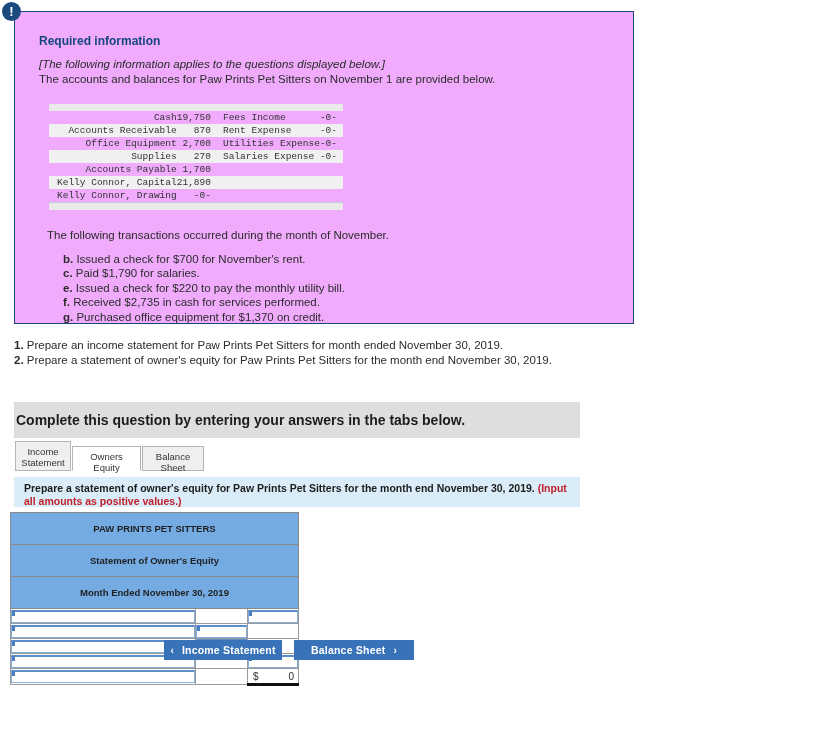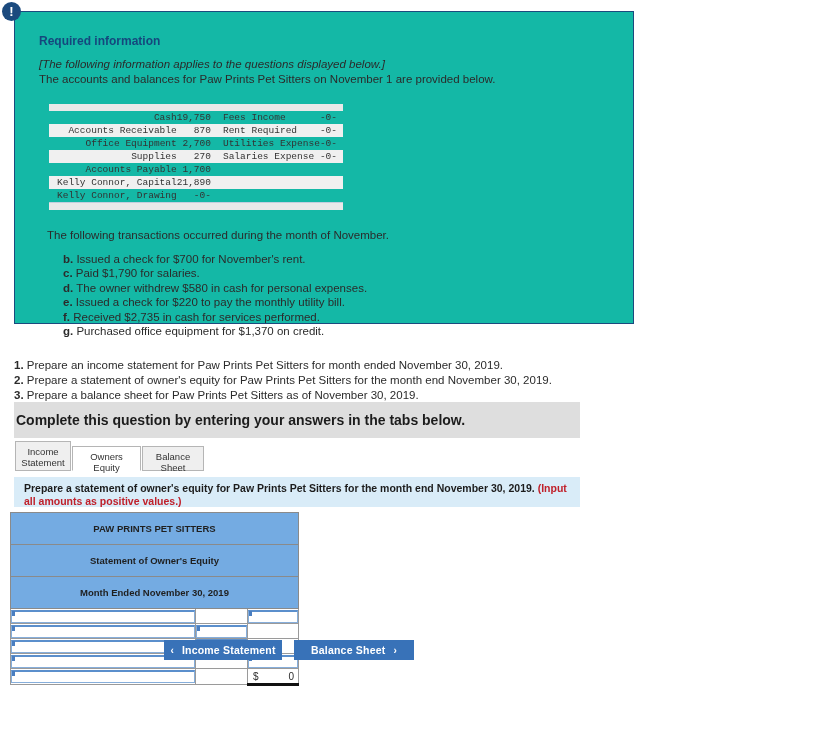--- a/index.html
+++ b/index.html
@@ -16,21 +16,21 @@
     -webkit-font-smoothing: antialiased;
   }
 
   
   #req-panel-wrap { position: relative; }
   .req-box {
     position: absolute;
     left: 14px; top: 11px;
     width: 620px; height: 313px;
     border: 1px solid #1b4a7e;
-    background: #14b8a6;
+    background: #f0abfc;
   }
   .bang-icon {
     position: absolute;
     left: 2px; top: 2px;
     width: 19px; height: 19px;
     border-radius: 50%;
     background: #1b4a7e;
     color: #fff;
     font-size: 13px;
     font-weight: bold;
@@ -66,21 +66,21 @@
   .acct-table td.c-amt  { width: 46px; text-align: right; padding-right: 4px !important; }
   .acct-table td.c-name2 { padding-left: 8px !important; width: 92px; white-space: pre; }
   .acct-table td.c-amt2 { width: 32px; text-align: right; padding-right: 6px !important; }
 
   .trans-lead { margin: 19px 0 0 8px; font-size: 11.5px; }
   .trans-list { margin: 11px 0 0 24px; }
   .trans-list .tr-item { font-size: 11.5px; line-height: 14.5px; }
   .trans-list .tr-item b { font-weight: bold; }
 
   
-  .req-nums { position: absolute; left: 14px; top: 358px; }
+  .req-nums { position: absolute; left: 14px; top: 338px; }
   .req-nums div { font-size: 11.5px; line-height: 15px; }
   .req-nums b { font-weight: bold; }
 
   
   .gray-banner {
     position: absolute;
     left: 14px; top: 402px;
     width: 566px; height: 36px;
     background: #dedede;
     display: flex; align-items: center;
@@ -230,21 +230,21 @@
             </tr>
         <tr class="data">
               <td class="c-name">Cash</td>
               <td class="c-amt">19,750</td>
               <td class="c-name2">Fees Income</td>
               <td class="c-amt2">-0-</td>
             </tr>
             <tr class="data alt">
               <td class="c-name">Accounts Receivable</td>
               <td class="c-amt">870</td>
-              <td class="c-name2">Rent Required</td>
+              <td class="c-name2">Rent Expense</td>
               <td class="c-amt2">-0-</td>
             </tr>
             <tr class="data">
               <td class="c-name">Office Equipment</td>
               <td class="c-amt">2,700</td>
               <td class="c-name2">Utilities Expense</td>
               <td class="c-amt2">-0-</td>
             </tr>
             <tr class="data alt">
               <td class="c-name">Supplies</td>
@@ -273,32 +273,30 @@
             <tr class="bot-row">
               <td colspan="4"></td>
             </tr>
           </tbody>
       </table>
 
       <div class="trans-lead">The following transactions occurred during the month of November.</div>
       <div class="trans-list" id="trans-list">
           <div class="tr-item"><b>b.</b><span> Issued a check for $700 for November's rent.</span></div>
           <div class="tr-item"><b>c.</b><span> Paid $1,790 for salaries.</span></div>
-          <div class="tr-item"><b>d.</b><span> The owner withdrew $580 in cash for personal expenses.</span></div>
           <div class="tr-item"><b>e.</b><span> Issued a check for $220 to pay the monthly utility bill.</span></div>
           <div class="tr-item"><b>f.</b><span> Received $2,735 in cash for services performed.</span></div>
           <div class="tr-item"><b>g.</b><span> Purchased office equipment for $1,370 on credit.</span></div>
         </div>
     </div>
   </div>
 
   <div class="req-nums" id="req-nums">
       <div><b>1.</b><span> Prepare an income statement for Paw Prints Pet Sitters for month ended November 30, 2019.</span></div>
       <div><b>2.</b><span> Prepare a statement of owner's equity for Paw Prints Pet Sitters for the month end November 30, 2019.</span></div>
-      <div><b>3.</b><span> Prepare a balance sheet for Paw Prints Pet Sitters as of November 30, 2019.</span></div>
     </div>
 
   <div class="gray-banner">
     <span>Complete this question by entering your answers in the tabs below.</span>
   </div>
 
   <div class="tabrow" id="tabrow">
       <div class="tab t1">Income
 Statement</div>
       <div class="tab t2">Owners Equity</div>

